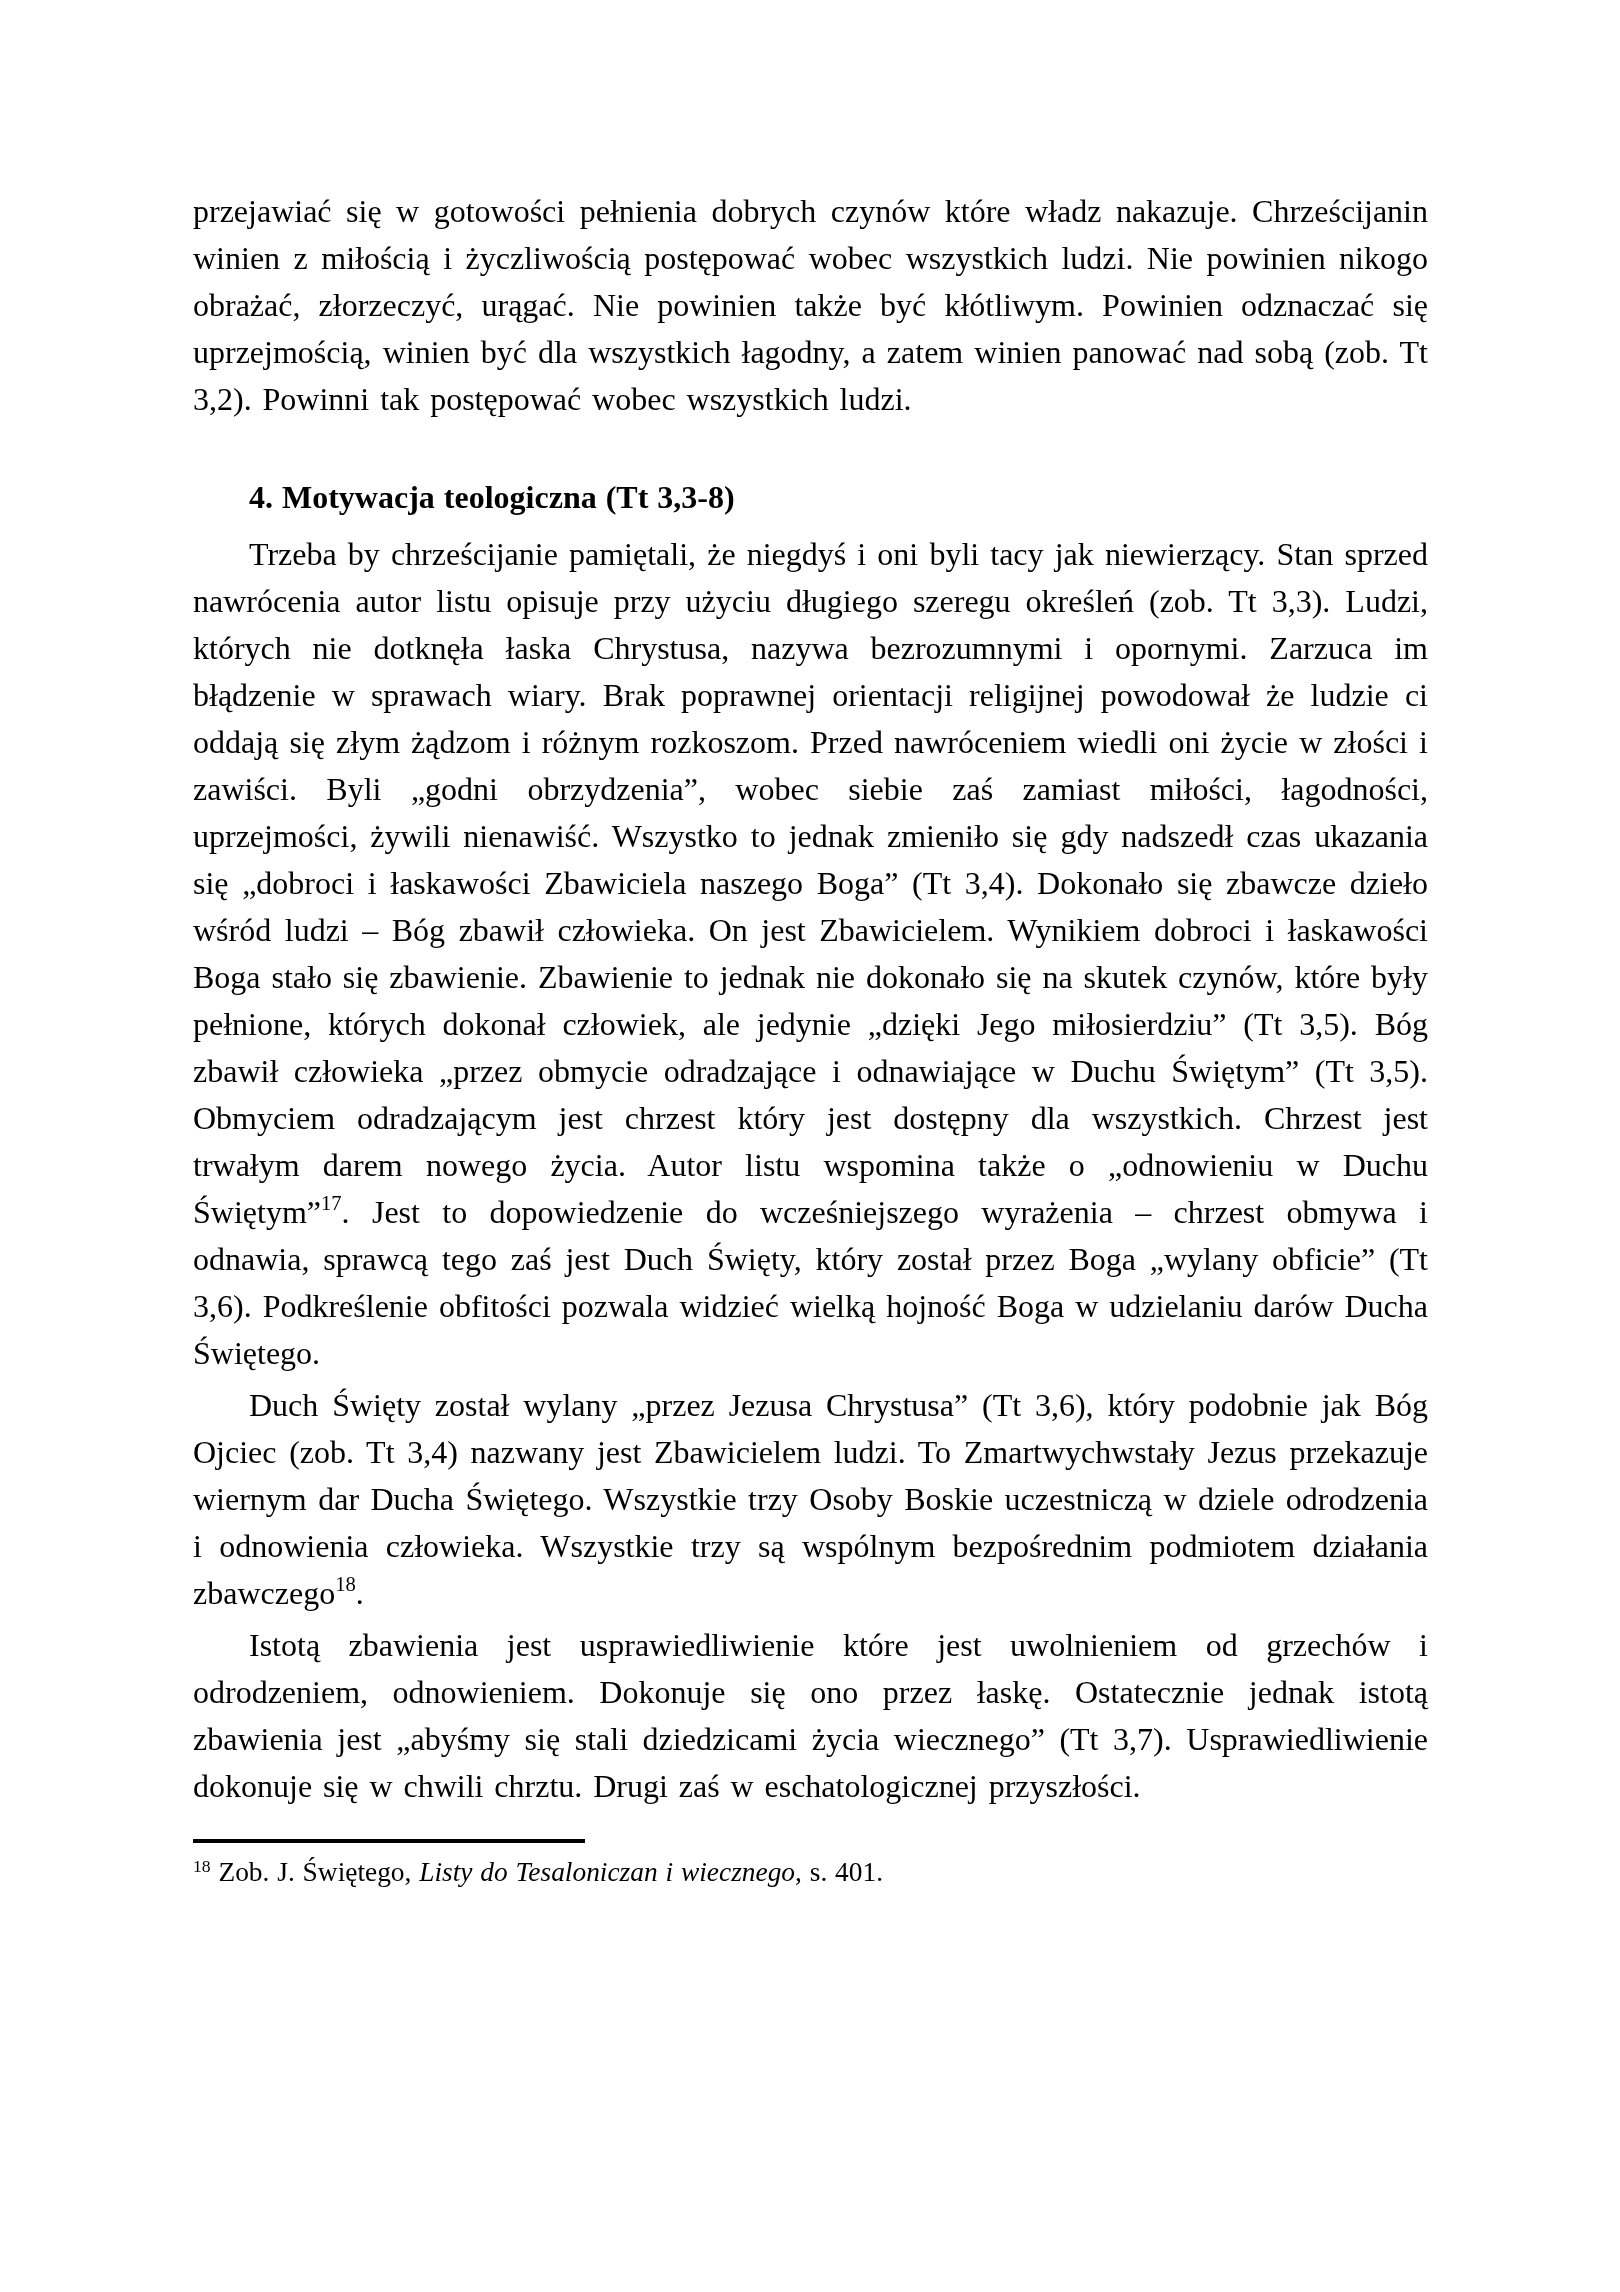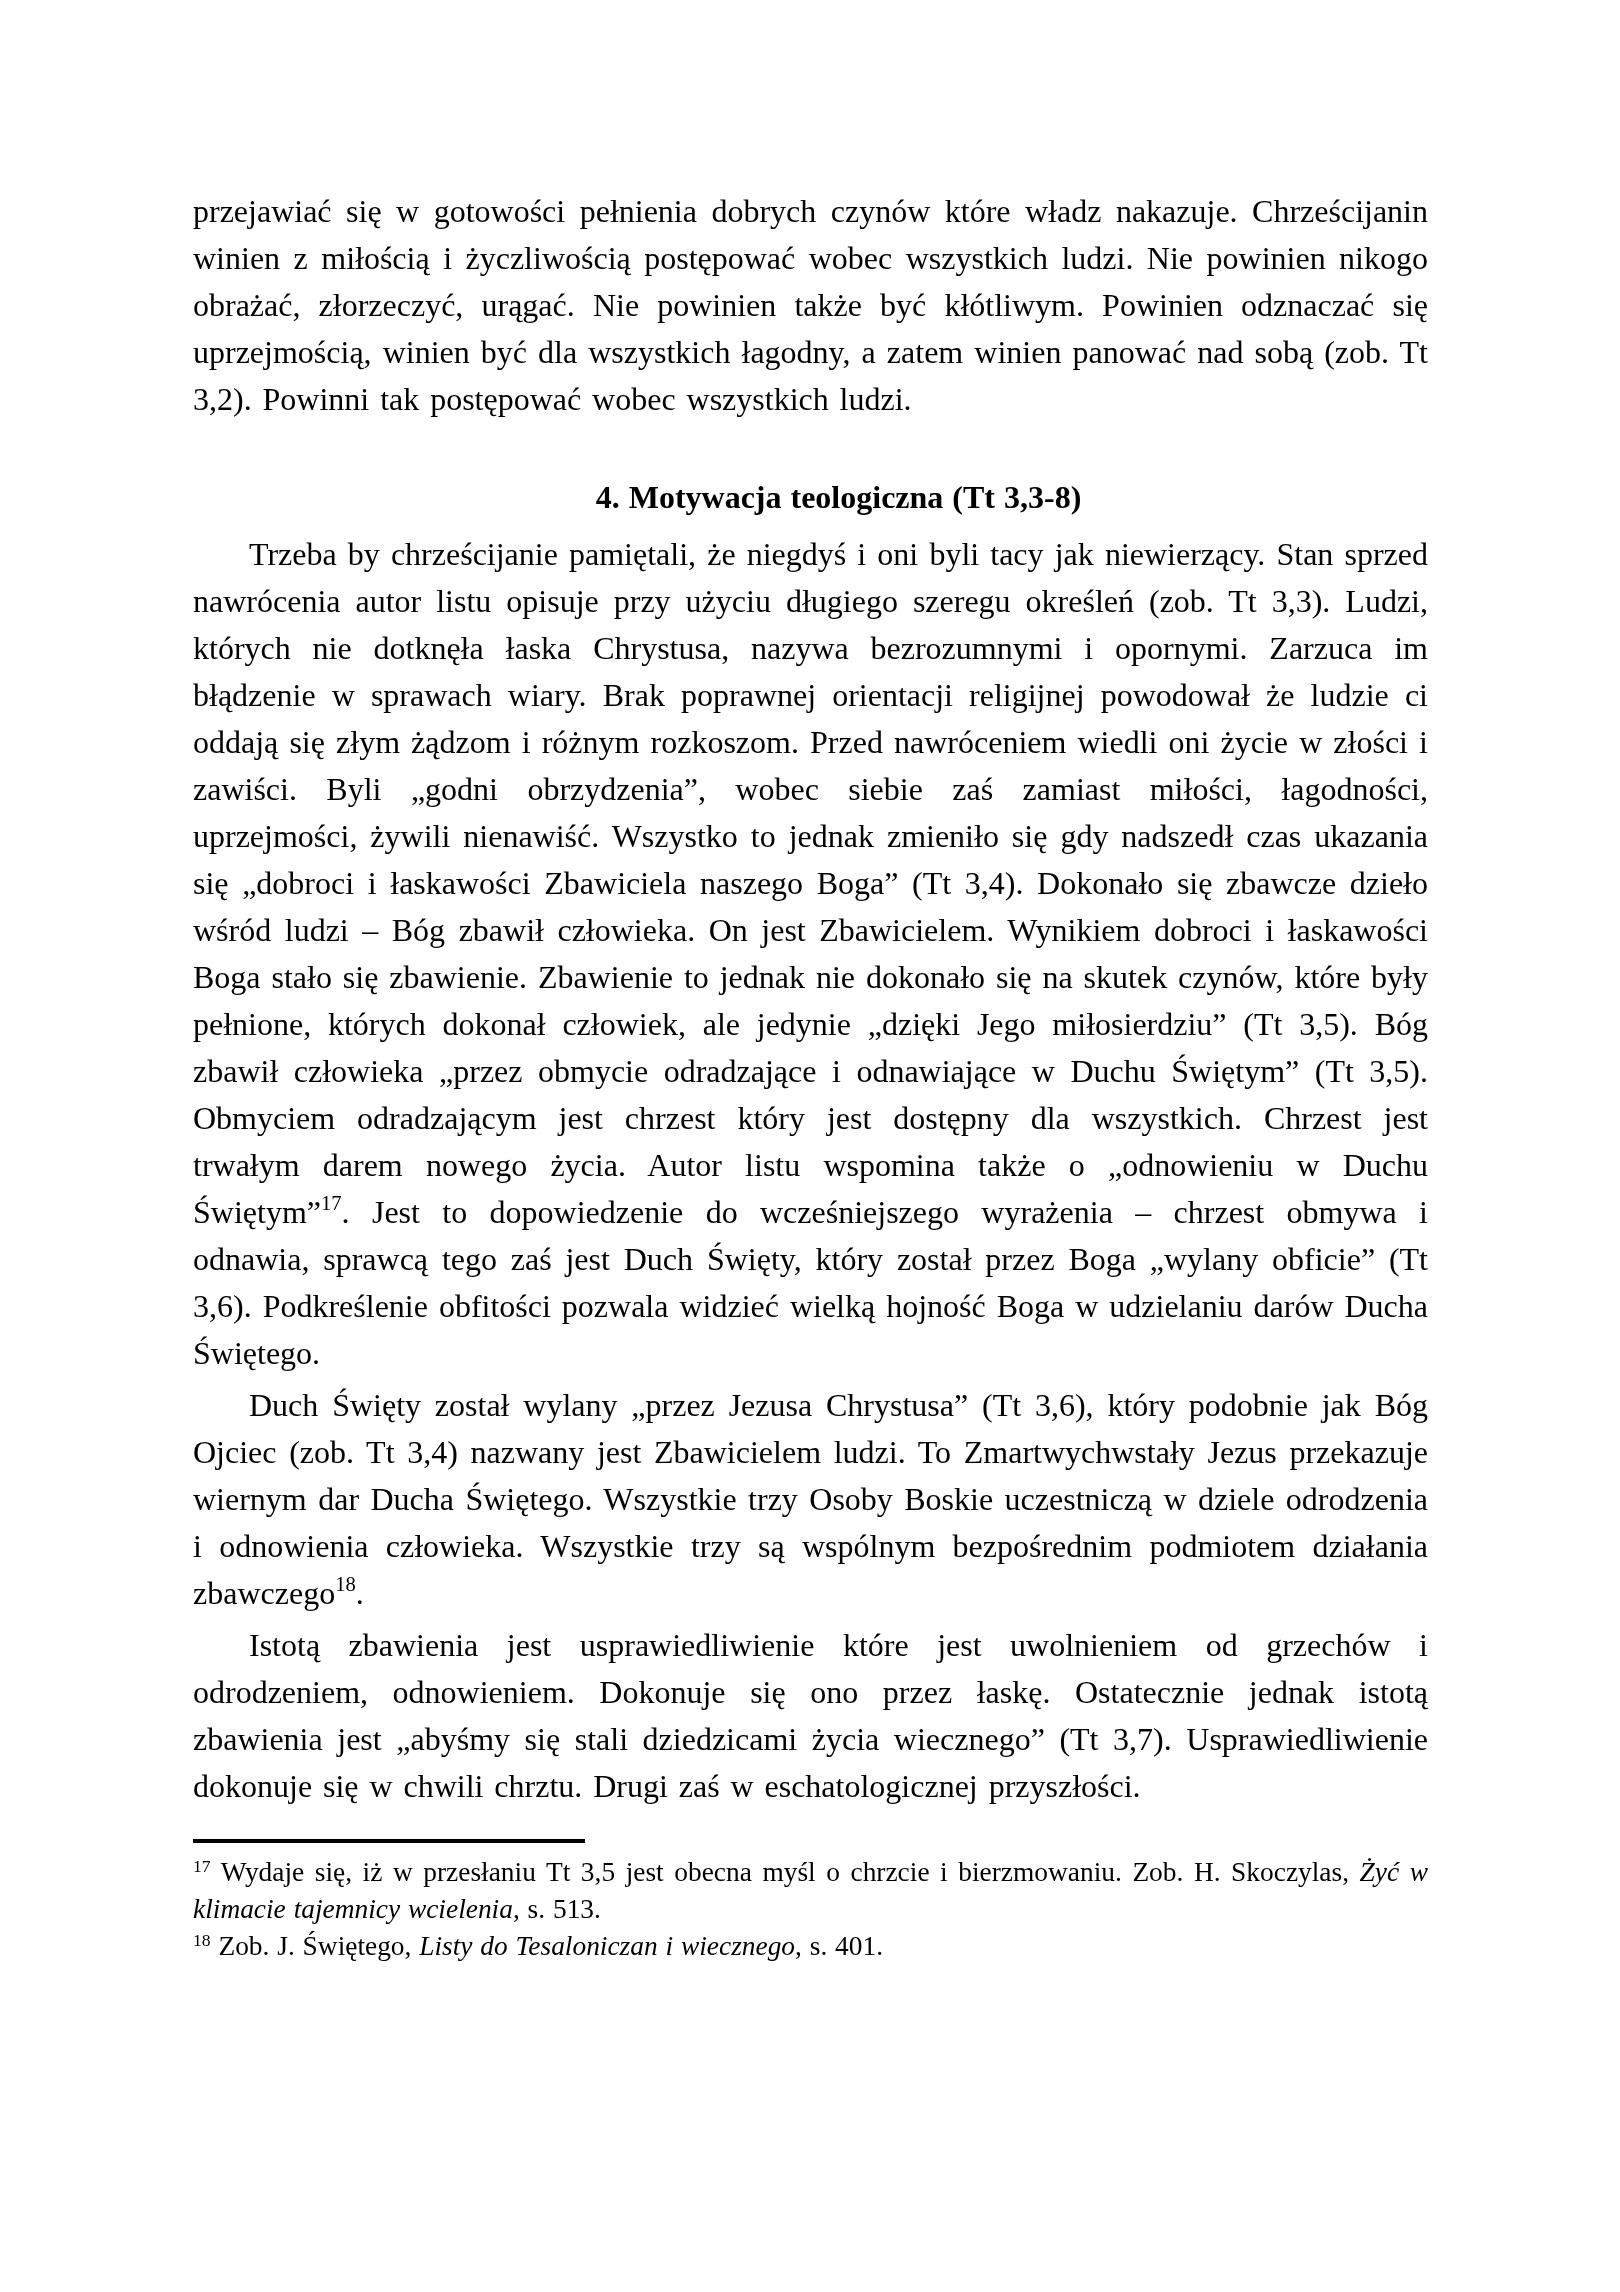--- a/index.html
+++ b/index.html
@@ -29,21 +29,21 @@
     text-align: justify;
     word-spacing: 2.9px;
     color: #000000;
   }
   .para.indented {
     text-indent: 56px;
     margin-top: 5px;
   }
   .para.heading {
     font-weight: bold;
-    text-align: center;
+    text-align: left;
     text-indent: 0;
     padding-left: 56px;
     margin-top: 51px;
     margin-bottom: 9.8px;
     word-spacing: 1px;
   }
   sup.ref {
     font-size: 20.6px;
     line-height: 0;
     position: relative;
@@ -82,18 +82,17 @@
   <div class="content">
     <div>
         <p class="para"><span>przejawiać się w gotowości pełnienia dobrych czynów które władz nakazuje. Chrześcijanin winien z miłością i życzliwością postępować wobec wszystkich ludzi. Nie powinien nikogo obrażać, złorzeczyć, urągać. Nie powinien także być kłótliwym. Powinien odznaczać się uprzejmością, winien być dla wszystkich łagodny, a zatem winien panować nad sobą (zob. Tt 3,2). Powinni tak postępować wobec wszystkich ludzi.</span></p>
         <p class="para heading"><span>4. Motywacja teologiczna (Tt 3,3-8)</span></p>
         <p class="para indented"><span>Trzeba by chrześcijanie pamiętali, że niegdyś i oni byli tacy jak niewierzący. Stan sprzed nawrócenia autor listu opisuje przy użyciu długiego szeregu określeń (zob. Tt 3,3). Ludzi, których nie dotknęła łaska Chrystusa, nazywa bezrozumnymi i opornymi. Zarzuca im błądzenie w sprawach wiary. Brak poprawnej orientacji religijnej powodował że ludzie ci oddają się złym żądzom i różnym rozkoszom. Przed nawróceniem wiedli oni życie w złości i zawiści. Byli „godni obrzydzenia”, wobec siebie zaś zamiast miłości, łagodności, uprzejmości, żywili nienawiść. Wszystko to jednak zmieniło się gdy nadszedł czas ukazania się „dobroci i łaskawości Zbawiciela naszego Boga” (Tt 3,4). Dokonało się zbawcze dzieło wśród ludzi – Bóg zbawił człowieka. On jest Zbawicielem. Wynikiem dobroci i łaskawości Boga stało się zbawienie. Zbawienie to jednak nie dokonało się na skutek czynów, które były pełnione, których dokonał człowiek, ale jedynie „dzięki Jego miłosierdziu” (Tt 3,5). Bóg zbawił człowieka „przez obmycie odradzające i odnawiające w Duchu Świętym” (Tt 3,5). Obmyciem odradzającym jest chrzest który jest dostępny dla wszystkich. Chrzest jest trwałym darem nowego życia. Autor listu wspomina także o „odnowieniu w Duchu Świętym”</span><sup class="ref">17</sup><span>. Jest to dopowiedzenie do wcześniejszego wyrażenia – chrzest obmywa i odnawia, sprawcą tego zaś jest Duch Święty, który został przez Boga „wylany obficie” (Tt 3,6). Podkreślenie obfitości pozwala widzieć wielką hojność Boga w udzielaniu darów Ducha Świętego.</span></p>
         <p class="para indented"><span>Duch Święty został wylany „przez Jezusa Chrystusa” (Tt 3,6), który podobnie jak Bóg Ojciec (zob. Tt 3,4) nazwany jest Zbawicielem ludzi. To Zmartwychwstały Jezus przekazuje wiernym dar Ducha Świętego. Wszystkie trzy Osoby Boskie uczestniczą w dziele odrodzenia i odnowienia człowieka. Wszystkie trzy są wspólnym bezpośrednim podmiotem działania zbawczego</span><sup class="ref">18</sup><span>.</span></p>
         <p class="para indented"><span>Istotą zbawienia jest usprawiedliwienie które jest uwolnieniem od grzechów i odrodzeniem, odnowieniem. Dokonuje się ono przez łaskę. Ostatecznie jednak istotą zbawienia jest „abyśmy się stali dziedzicami życia wiecznego” (Tt 3,7). Usprawiedliwienie dokonuje się w chwili chrztu. Drugi zaś w eschatologicznej przyszłości.</span></p>
       </div>
     <div class="fnsep"></div>
     <div class="footnotes">
-        <p class="fn"><sup class="ref">17</sup><span> Wydaje się, iż w przesłaniu Tt 3,5 jest obecna myśl o chrzcie i bierzmowaniu. Zob. H. Skoczylas, </span><span class="it">Żyć w klimacie tajemnicy wcielenia</span><span>, s. 513.</span></p>
         <p class="fn"><sup class="ref">18</sup><span> Zob. J. Świętego, </span><span class="it">Listy do Tesaloniczan i wiecznego</span><span>, s. 401.</span></p>
       </div>
   </div>
 </div>
 
 
 </body></html>

